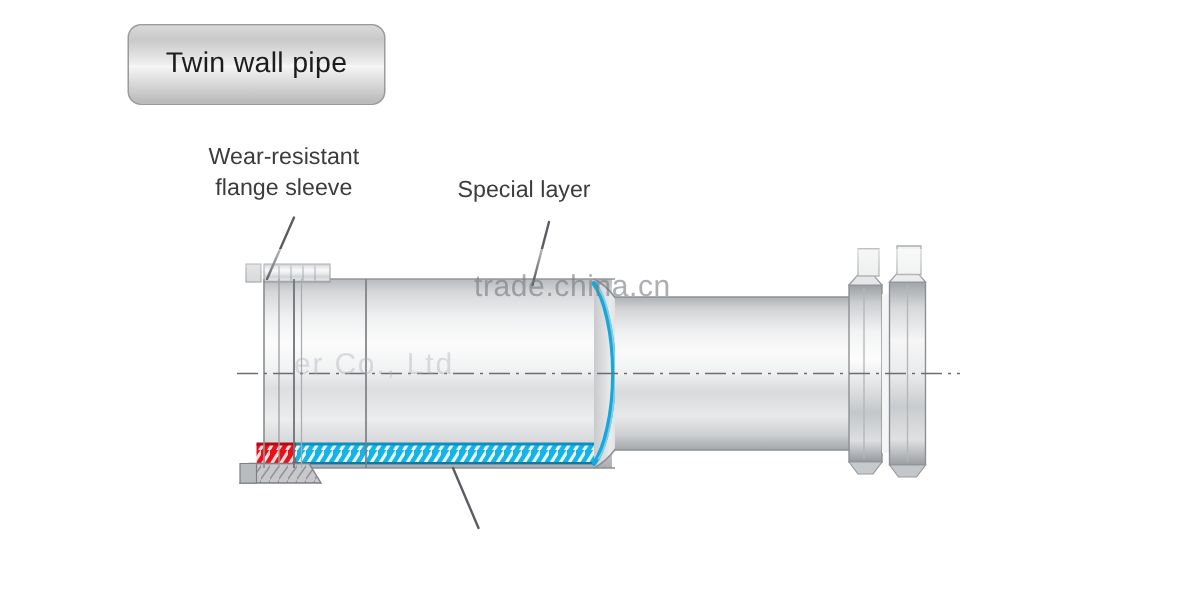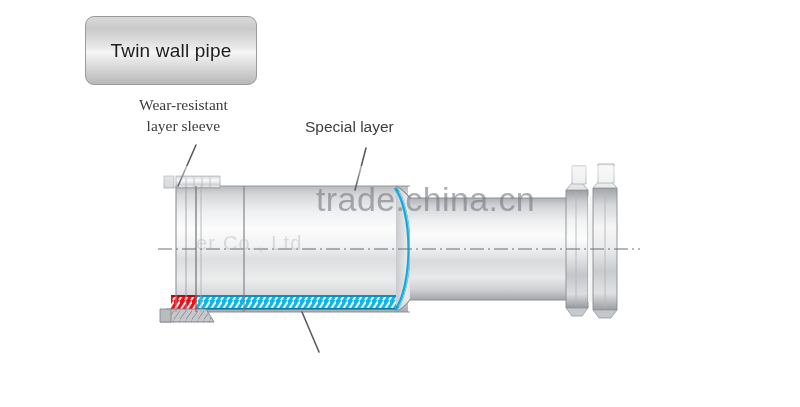--- a/index.html
+++ b/index.html
@@ -24,21 +24,21 @@
     width: 800px;
     height: 407px;
   }
 
   
   .title-plaque {
     position: absolute;
     left: 85px;
     top: 16px;
     width: 172px;
-    height: 69px;
+    height: 54px;
     border-radius: 9px;
     border: 1px solid #9a9a9a;
     background: linear-gradient(to bottom,
         #d9d9d9 0%,
         #c9c9c9 18%,
         #ececec 48%,
         #f6f6f6 52%,
         #cfcfcf 82%,
         #b9b9b9 100%);
     box-sizing: border-box;
@@ -54,36 +54,36 @@
   }
 
   
   .callout {
     position: absolute;
     font-size: 15.5px;
     color: #3c3c3c;
     line-height: 1.35;
     white-space: nowrap;
   }
-  .callout.center { text-align: center; font-family: Liberation Serif, serif; }
+  .callout.center { text-align: center; }
 
   #label-wear { left: 139px; top: 95px; }
   #label-quench { left: 305px; top: 117px; }
   #label-special { left: 262px; top: 361px; }
 
   
   .watermark {
     position: absolute;
     white-space: nowrap;
     pointer-events: none;
   }
   #wm-1 {
     left: 316px;
     top: 180px;
-    font-size: 34px;
+    font-size: 20px;
     color: rgba(120,124,130,0.62);
     letter-spacing: 0.4px;
   }
   #wm-2 {
     left: 196px;
     top: 232px;
     font-size: 20px;
     color: rgba(170,174,180,0.40);
     letter-spacing: 1.2px;
   }
@@ -269,21 +269,21 @@
 
   <div class="watermark" id="wm-1">trade.china.cn</div>
   <div class="watermark" id="wm-2">er Co., Ltd</div>
 
   <div class="title-plaque">
     <span class="title-text">Twin wall pipe</span>
   </div>
 
   <div class="callout center" id="label-wear">
     <div>Wear-resistant</div>
-    <div>layer sleeve</div>
+    <div>flange sleeve</div>
   </div>
 
   <div class="callout" id="label-quench">
     <div>Special layer</div>
   </div>
 
 
 </div>
 
 </body></html>

